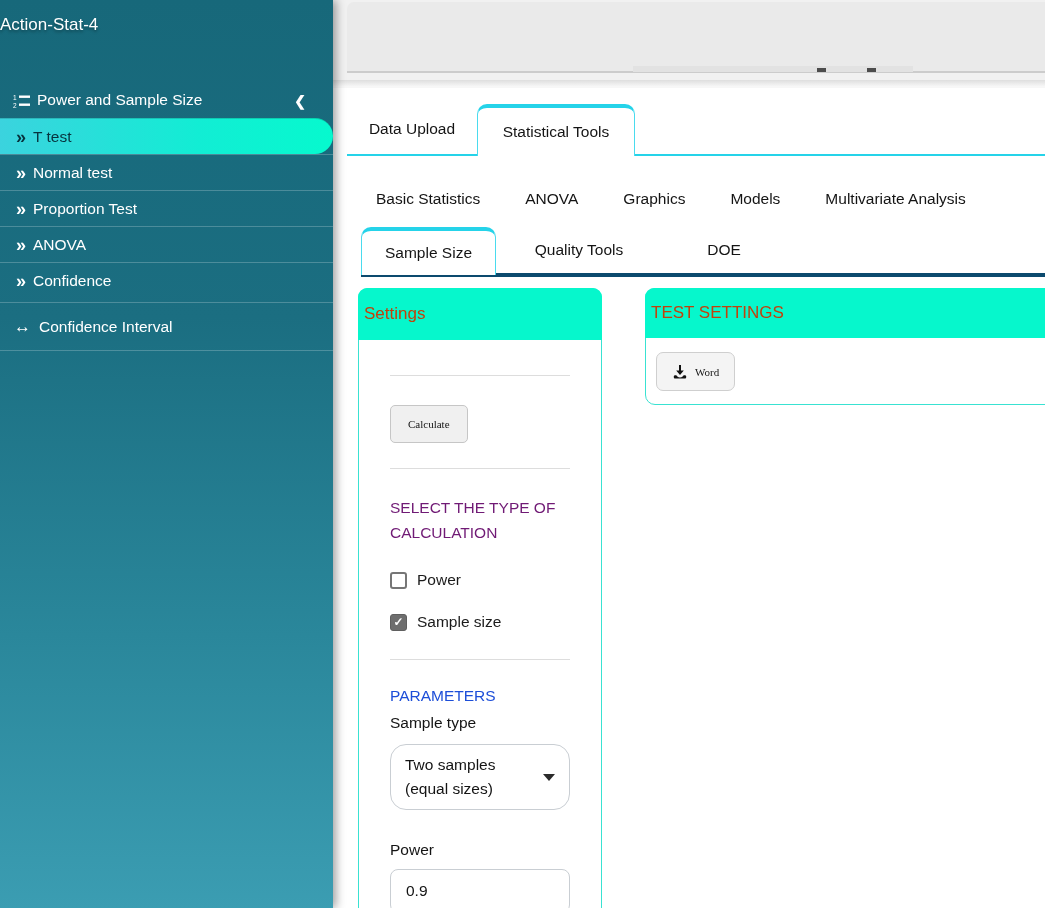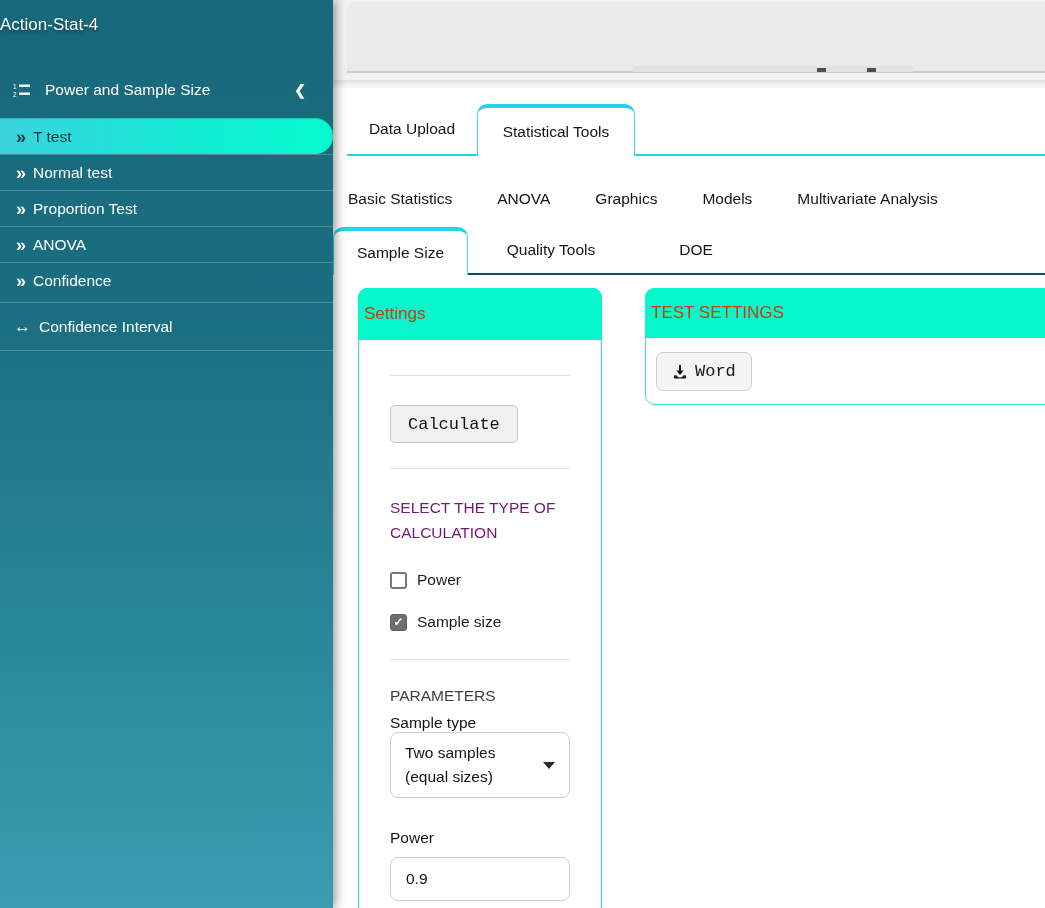--- a/index.html
+++ b/index.html
@@ -12,22 +12,22 @@
   .sidebar{
     position:absolute;left:0;top:0;width:333px;height:908px;z-index:10;
     background:linear-gradient(180deg,#17687A 0%,#1B6E81 35%,#2A879B 70%,#3B9DB2 100%);
     box-shadow:3px 0 9px rgba(0,0,0,.38);
   }
   .sidebar-title{
     padding-top:15px;height:32px;text-align:left;color:#ffffff;font-size:17px;
     text-shadow:0 2px 3px rgba(0,0,0,.35);
   }
   .section-header{
-    display:flex;align-items:center;height:38px;margin-top:24px;padding:0 13px;
-    color:#ffffff;font-size:15.5px;cursor:pointer;gap:8px;
+    display:flex;align-items:flex-end;height:38px;margin-top:24px;padding:0 13px;
+    color:#ffffff;font-size:15.5px;cursor:pointer;
   }
   .section-header .ic{margin-right:7px;display:inline-flex;}
   .section-header .chev{margin-left:auto;font-size:14px;font-weight:bold;padding-right:14px;}
   .menu{margin-top:9px;}
   .item{
     display:flex;align-items:center;height:35px;padding:0 12px 0 16px;color:#ffffff;
     font-size:15.5px;border-top:1px solid rgba(255,255,255,.22);cursor:pointer;
   }
   .item .dbl{font-size:18px;font-weight:700;margin-right:9px;letter-spacing:-2px;line-height:1;}
   .item.active{
@@ -60,21 +60,21 @@
   .tab{
     display:flex;align-items:center;justify-content:center;
     font-size:15.5px;color:#141414;cursor:pointer;box-sizing:border-box;
   }
   .tab.t-inactive{width:130px;}
   .tab.t-active{
     width:158px;background:#ffffff;border:1px solid #4ADBEE;border-top:4px solid #25D3E9;
     border-bottom:none;border-radius:10px 10px 0 0;margin-bottom:-2px;z-index:2;
   }
   
-  .nav2{position:absolute;left:0;top:170px;right:0;border-bottom:2px solid #0c4a6e;}
+  .nav2{position:absolute;left:28px;top:170px;right:0;border-bottom:4px solid #0c4a6e;}
   .nav2-r1{display:flex;height:57px;align-items:center;}
   .nav2-r1 .nlink{padding:0 15px;margin-right:15px;font-size:15.5px;color:#141414;cursor:pointer;}
   .nav2-r2{display:flex;height:46px;align-items:stretch;}
   .nav2-r2 .tab.t-active{width:135px;}
   .nav2-r2 .tab.t-inactive{padding:0 15px;margin-right:15px;}
   .nav2-r2 .sp1{width:18px;}
   
   .panel{position:absolute;background:#ffffff;border:1px solid #39E2D2;box-sizing:border-box;}
   .panel-h{
     background:#06F7CC;display:flex;align-items:center;padding:0 6px;
@@ -83,38 +83,38 @@
   }
   .settings{left:25px;top:288px;width:244px;height:660px;border-bottom:none;border-radius:10px 10px 0 0;}
   .settings .panel-h{height:52px;}
   .settings-body{padding:0 31px;}
   .settings-body hr{border:none;border-top:1px solid #dddddd;margin:0;}
   .hr1{margin-top:35px !important;}
   .hr2{margin-top:25px !important;}
   .hr3{margin-top:28px !important;}
   .btn{
     background:#f0f0f0;border:1px solid #c6c6c6;border-radius:5px;color:#141414;
-    font-size:17px;font-family:Liberation Mono, monospace;cursor:pointer;
+    font-size:11px;font-family:Liberation Serif, serif;cursor:pointer;
   }
   .calc-btn{margin-top:29px;height:38px;padding:0 17px;display:inline-flex;align-items:center;}
   .sec-heading{margin-top:26px;font-size:15.5px;line-height:25px;color:#701a75;}
   .cb-row{display:flex;align-items:center;font-size:15.5px;color:#1b1b1b;}
   .cb-row1{margin-top:26px;}
   .cb-row2{margin-top:24px;}
   .cb{
     width:17px;height:17px;border-radius:3px;box-sizing:border-box;margin-right:10px;
     display:inline-flex;align-items:center;justify-content:center;cursor:pointer;flex:0 0 17px;
   }
   .cb.un{border:2px solid #767676;background:#ffffff;}
   .cb.ck{background:#6e6e6e;border:1px solid #5f5f5f;color:#ffffff;font-size:12px;font-weight:bold;line-height:1;}
-  .params-heading{margin-top:27px;font-size:15.5px;color:#404040;}
+  .params-heading{margin-top:27px;font-size:15.5px;color:#1d4ed8;}
   .field-label{margin-top:9px;font-size:15.5px;font-weight:normal;color:#141414;}
   .select{
-    width:100%;box-sizing:border-box;height:66px;
-    border:1px solid #c9ced3;border-radius:8px;padding:8px 14px;
+    margin-top:12px;width:100%;box-sizing:border-box;height:66px;
+    border:1px solid #c9ced3;border-radius:16px;padding:8px 14px;
     display:flex;align-items:center;justify-content:space-between;cursor:pointer;background:#fff;
   }
   .select .sval{font-size:15.5px;line-height:24px;color:#141414;}
   .caret{width:0;height:0;border-left:6px solid transparent;border-right:6px solid transparent;border-top:7px solid #2b2b2b;}
   .power-label{margin-top:31px;}
   .tinput{
     margin-top:10px;width:100%;box-sizing:border-box;height:44px;
     border:1px solid #c9ced3;border-radius:8px;padding:0 15px;font-size:15.5px;color:#141414;
     font-family:"Liberation Sans",sans-serif;outline:none;background:#fff;
   }

